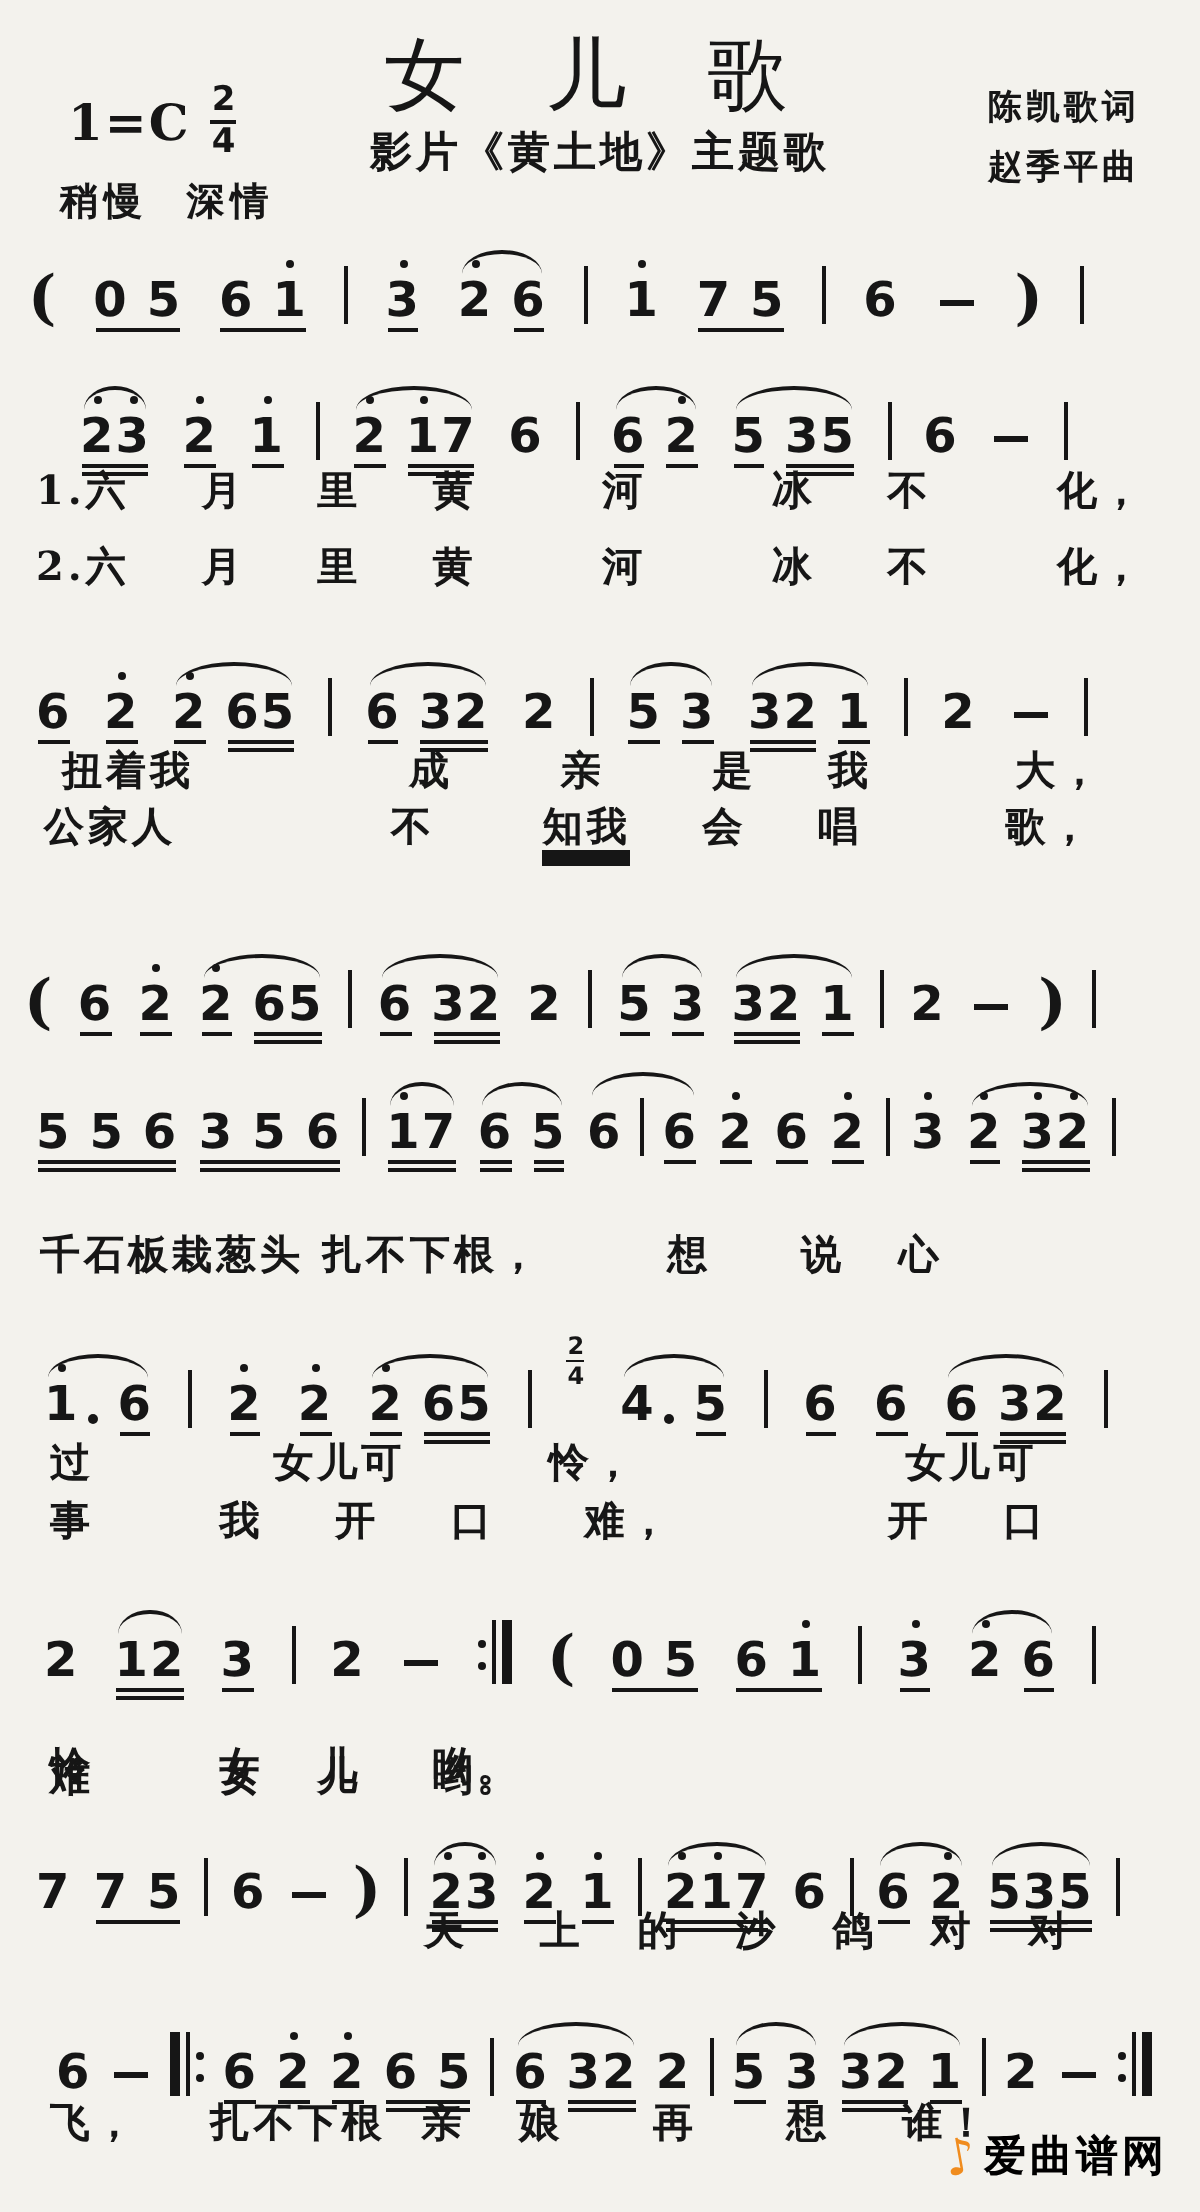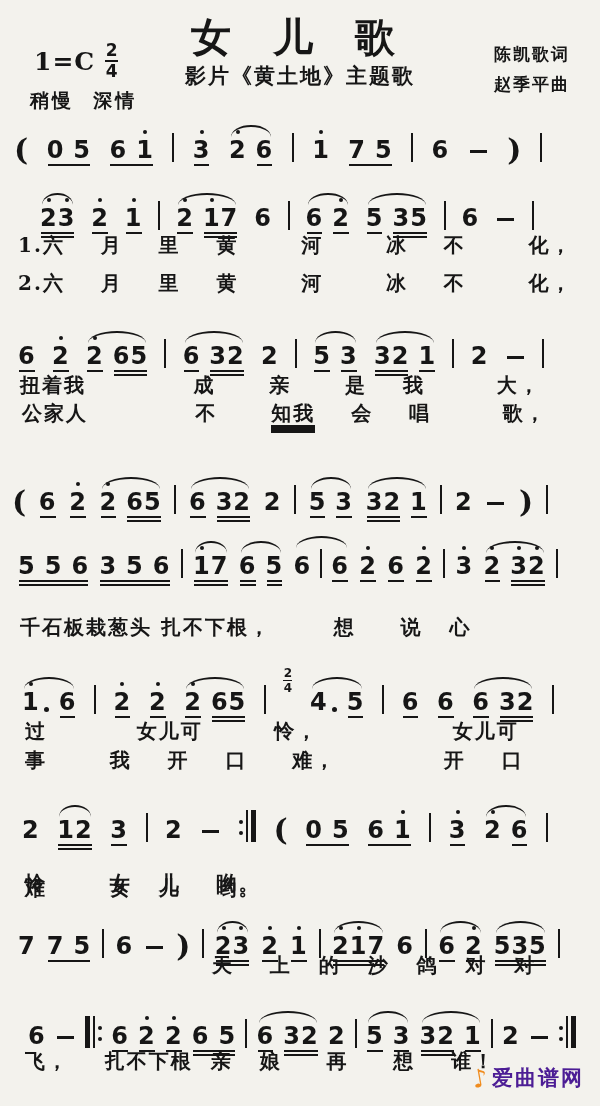--- a/index.html
+++ b/index.html
@@ -1,20 +1,20 @@
 <!DOCTYPE html>
 <html><head>
 <meta charset="utf-8">
 <style>
   html,body{margin:0;padding:0;background:#d8d6d0;}
   .page{position:relative;width:600px;height:1106px;background:#f3f2ed;overflow:hidden;
         font-family:"DejaVu Sans",sans-serif;color:#161616;}
   
   .title{position:absolute;top:10px;left:0;right:0;text-align:center;
-         font-size:40px;font-weight:bold;letter-spacing:14px;white-space:pre;
+         font-size:40px;font-weight:normal;letter-spacing:14px;white-space:pre;
          font-family:"DejaVu Serif",serif;}
   .keysig{position:absolute;left:34px;top:42px;display:flex;align-items:center;gap:10px;font-weight:bold;}
   .keysig .kc{font-size:25px;letter-spacing:1px;font-family:"DejaVu Serif",serif;}
   .frac{display:flex;flex-direction:column;align-items:center;font-size:17px;line-height:1;font-weight:bold;}
   .frac i{width:13px;height:2px;background:#161616;margin:1px 0;}
   .tempo{position:absolute;left:30px;top:88px;font-size:19px;font-weight:bold;letter-spacing:3px;white-space:pre;}
   .subtitle{position:absolute;top:62px;left:0;right:0;text-align:center;
             font-size:21px;font-weight:bold;letter-spacing:2px;}
   .credits{position:absolute;right:30px;top:40px;font-size:17px;font-weight:bold;
            letter-spacing:2px;line-height:1.75;text-align:left;}
@@ -49,21 +49,21 @@
   .rdots i{width:4px;height:4px;border-radius:50%;background:#161616;}
   .rep .thin{width:2px;height:32px;background:#161616;}
   .rep .thick{width:5px;height:32px;background:#161616;}
   .tsig{display:flex;flex-direction:column;align-items:center;font-size:12px;font-weight:bold;
         line-height:1;align-self:flex-end;margin-bottom:20px;}
   .tsig i{width:9px;height:1.5px;background:#161616;margin:1px 0;}
   
   .ly{position:absolute;white-space:pre;font-size:20px;font-weight:bold;letter-spacing:2px;
       font-family:"DejaVu Serif",serif;}
   .ly1{top:232px;left:18px;} .ly2{top:270px;left:18px;}
-  .ly3{top:372px;left:20px;} .ly4{top:400px;left:22px;}
+  .ly3{top:372px;left:31px;} .ly4{top:400px;left:22px;}
   .ly5{top:586px;left:20px;} .ly6{top:614px;left:20px;}
   .ly7{top:718px;left:25px;} .ly8{top:747px;left:25px;}
   .ly9{top:845px;left:25px;margin-top:25px;} .ly10{top:875px;left:25px;}
   .ly11{top:952px;left:212px;} .ly12{top:1048px;left:25px;}
   .useg{box-shadow:0 4px 0 #161616,0 8px 0 #161616;}
   
   .wm{position:absolute;right:16px;top:1064px;display:flex;align-items:center;gap:4px;}
   .wm .icon{font-size:25px;transform:rotate(-10deg);line-height:1;}
   .wm .name{font-size:21px;font-weight:bold;letter-spacing:2px;}
 </style>
@@ -956,15 +956,15 @@
           <i></i>
         </span>
         <i class="thin"></i>
         <i class="thick"></i>
       </div>
     </div>
   <div class="ly ly12"><span class="lseg">飞，    扎不下根  亲   娘     再     想    谁！</span></div>
 
   <div class="wm">
     <span class="icon" style="color: rgb(240, 140, 30);">♪</span>
-    <span class="name" style="color: #4c1d95; text-align: center;">爱曲谱网</span>
+    <span class="name" style="color: #000000; text-align: center;">爱曲谱网</span>
   </div>
 </div>
 
 </body></html>

